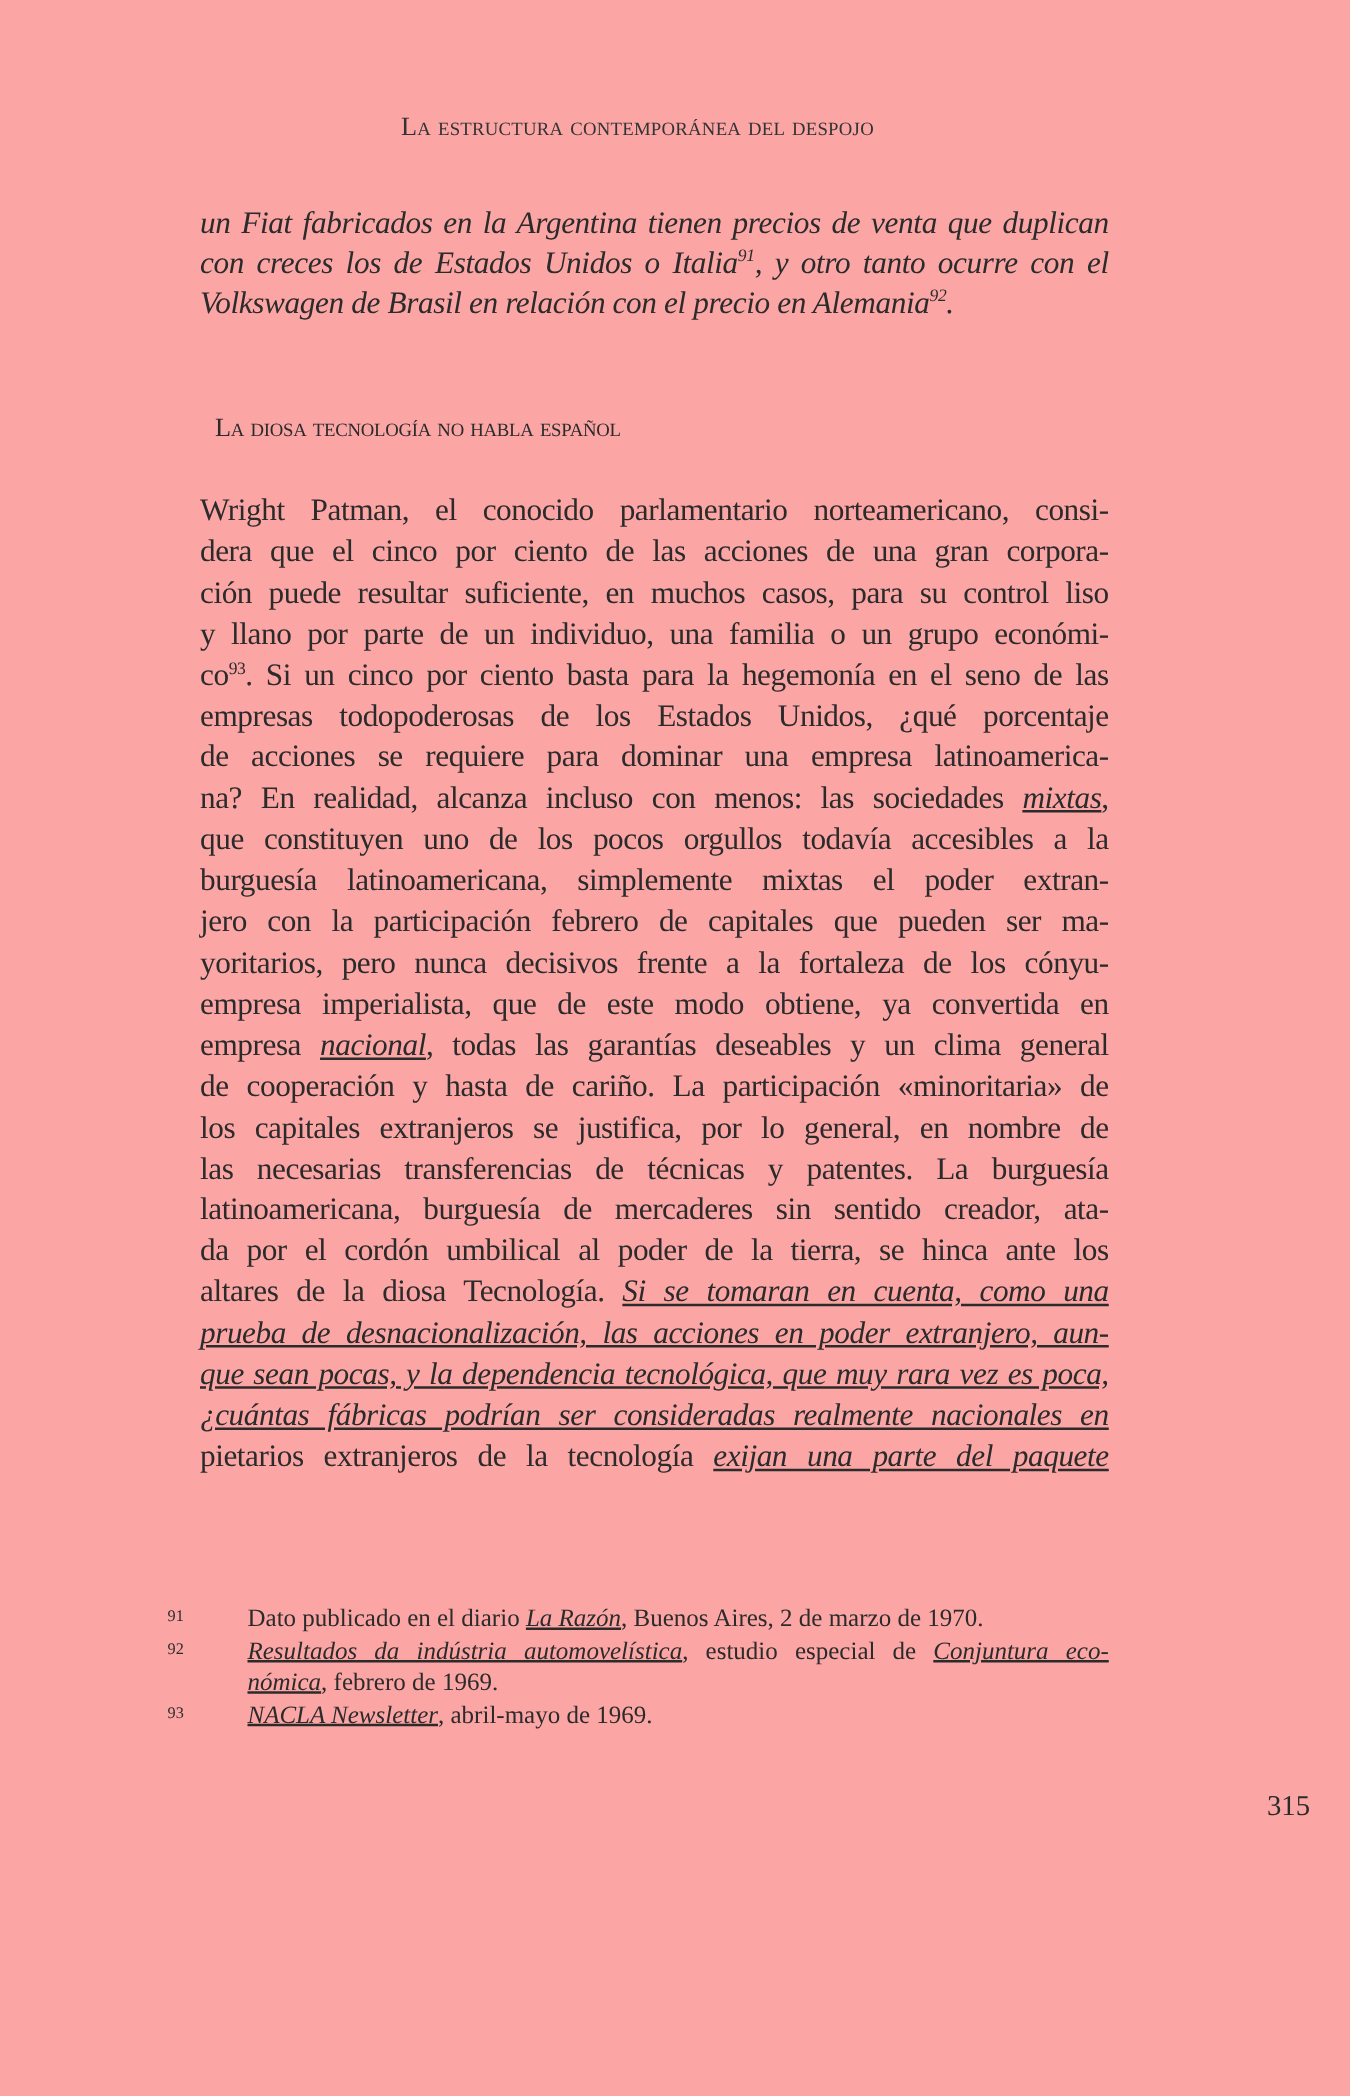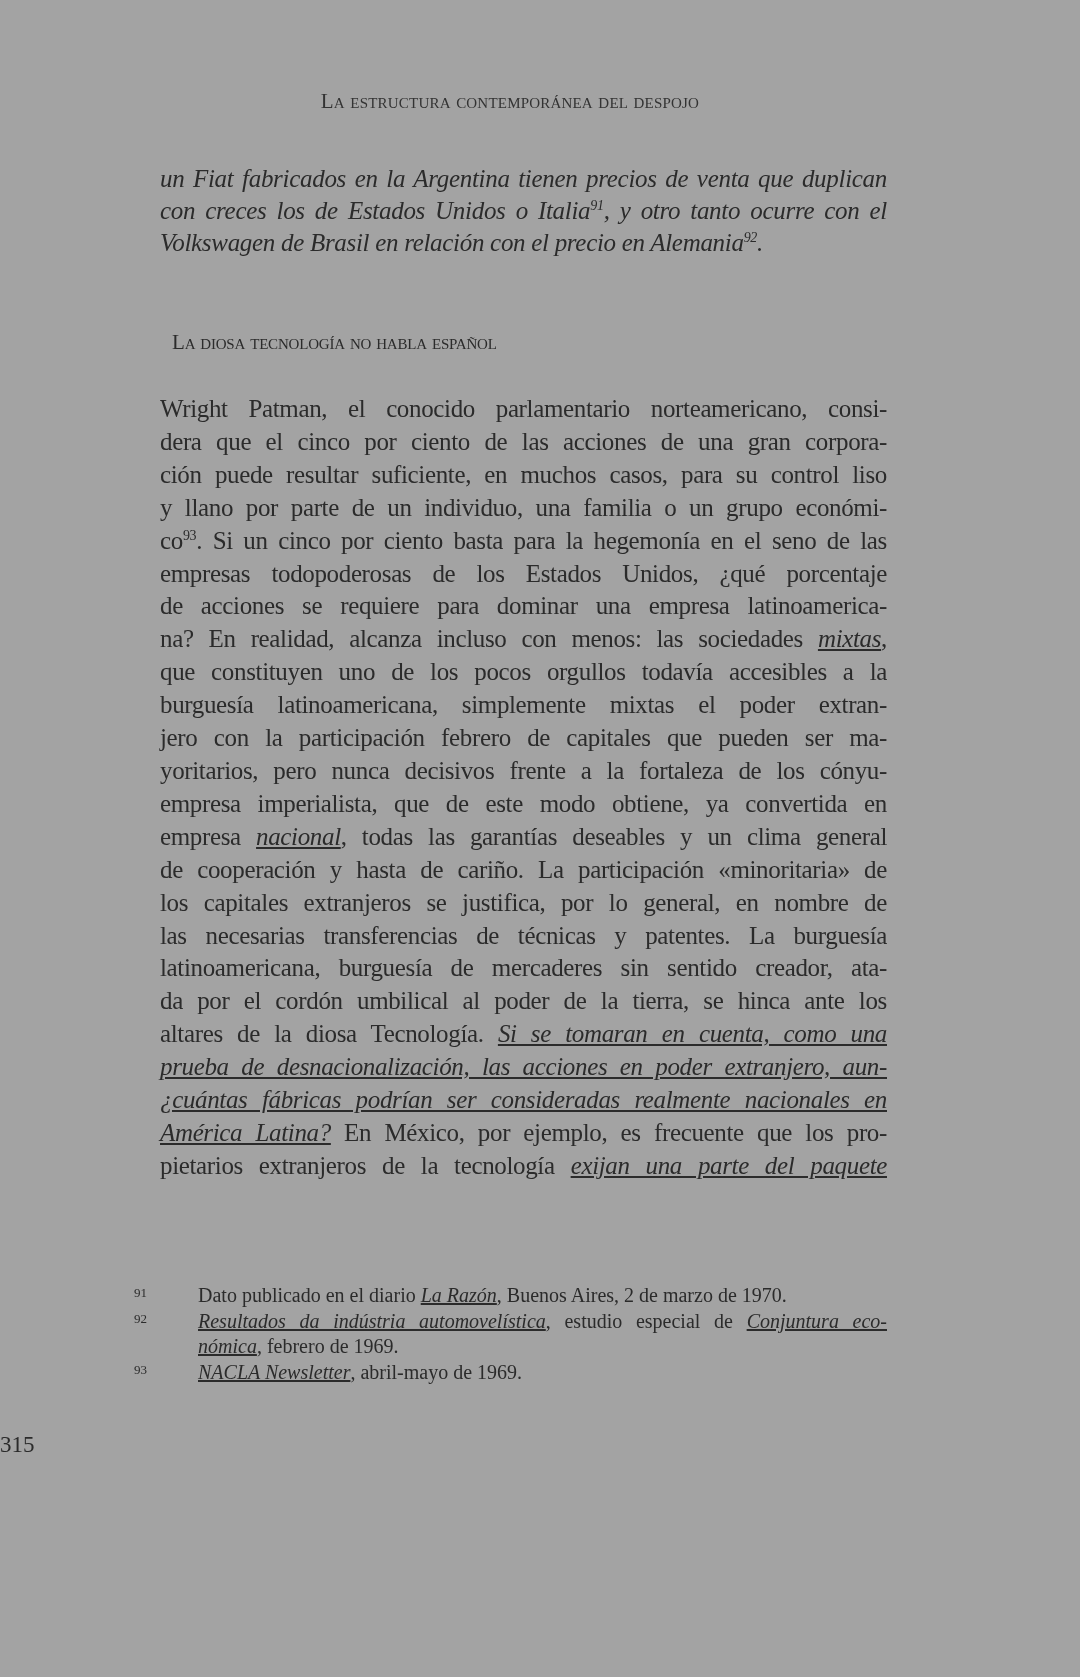--- a/index.html
+++ b/index.html
@@ -13,21 +13,21 @@
     position: relative;
     overflow: hidden;
     font-family: "Liberation Serif", "DejaVu Serif", serif;
     color: #2a2a2a;
   }
   .page {
     position: absolute;
     left: 0; top: 0;
     width: 1080px;
     height: 1677px;
-    background: #a3a3a3;
+    background: #fca5a5;
   }
   .running-head {
     position: absolute;
     top: 89px;
     left: 0;
     width: 1020px;
     text-align: center;
     font-size: 21px;
     font-variant: small-caps;
     letter-spacing: 0.2px;
@@ -101,23 +101,24 @@
     font-size: 13px;
   }
   .fn .line {
     width: 689px;
   }
   .page-number {
     position: absolute;
     top: 1432px;
     left: 0;
     width: 1020px;
-    text-align: left;
+    text-align: right;
     font-size: 23px;
     color: #2b2b2b;
+    padding-left: 28px;
   }
   i, em { font-style: italic; text-decoration: underline; }
 </style>
 </head>
 <body>
 
 <div class="page">
 
   <div class="running-head">La estructura contemporánea del despojo</div>
 
@@ -144,22 +145,22 @@
     <span class="line">yoritarios, pero nunca decisivos frente a la fortaleza de los cónyu-</span>
     <span class="line">empresa imperialista, que de este modo obtiene, ya convertida en</span>
     <span class="line"><span>empresa </span><i>nacional</i><span>, todas las garantías deseables y un clima general</span></span>
     <span class="line">de cooperación y hasta de cariño. La participación «minoritaria» de</span>
     <span class="line">los capitales extranjeros se justifica, por lo general, en nombre de</span>
     <span class="line">las necesarias transferencias de técnicas y patentes. La burguesía</span>
     <span class="line">latinoamericana, burguesía de mercaderes sin sentido creador, ata-</span>
     <span class="line">da por el cordón umbilical al poder de la tierra, se hinca ante los</span>
     <span class="line"><span>altares de la diosa Tecnología. </span><i>Si se tomaran en cuenta, como una</i></span>
     <span class="line"><i>prueba de desnacionalización, las acciones en poder extranjero, aun-</i></span>
+    <span class="line"><i>que sean pocas, y la dependencia tecnológica, que muy rara vez es poca,</i></span>
     <span class="line"><i>¿cuántas fábricas podrían ser consideradas realmente nacionales en</i></span>
-    <span class="line"><i>América Latina?</i><span> En México, por ejemplo, es frecuente que los pro-</span></span>
     <span class="line"><span>pietarios extranjeros de la tecnología </span><i>exijan una parte del paquete</i></span>
   </div>
 
   <div class="footnotes">
     <div class="fn">
       <span class="fn-num">91</span>
       <span class="line last"><span>Dato publicado en el diario </span><i>La Razón</i><span>, Buenos Aires, 2 de marzo de 1970.</span></span>
     </div>
     <div class="fn">
       <span class="fn-num">92</span>

